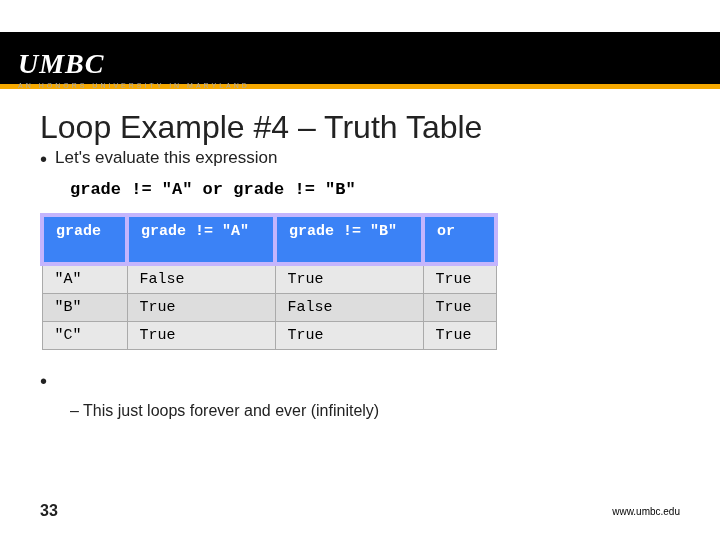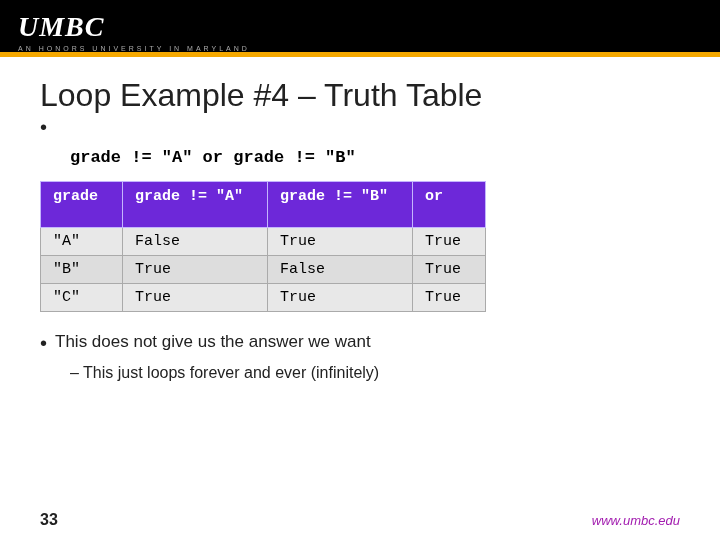--- a/index.html
+++ b/index.html
@@ -12,22 +12,23 @@
       overflow: hidden;
       position: relative;
     }
 
     
     #header {
       background: #000000;
       width: 100%;
       height: 52px;
       display: flex;
-      align-items: flex-end;
-      padding: 0 18px;
+      align-items: flex-start;
+      padding: 16px 18px;
+      margin-top: 32px;
     }
 
     #logo-text {
       color: #ffffff;
       font-size: 28px;
       font-weight: 900;
       font-style: italic;
       letter-spacing: 1px;
       font-family: Georgia, serif;
     }
@@ -88,61 +89,60 @@
 
     
     #truth-table {
       border-collapse: collapse;
       margin: 14px 0 18px 0;
       font-family: 'Courier New', monospace;
       font-size: 15px;
     }
 
     #truth-table th {
-      background: #6d28d9;
+      background: #3b82f6;
       color: #ffffff;
       padding: 6px 24px 22px 12px;
       text-align: left;
       font-weight: bold;
-      border: 1px solid #c4b5fd;
+      border: 4px solid #c4b5fd;
     }
 
     #truth-table td {
       background: #dddddd;
       color: #000000;
       padding: 5px 24px 5px 12px;
       border: 1px solid #aaaaaa;
       text-align: left;
     }
 
     #truth-table tr:nth-child(odd) td {
       background: #e8e8e8;
     }
 
     
     #footer {
       position: absolute;
-      bottom: 11px;
+      bottom: 20px;
       left: 40px;
       right: 40px;
       display: flex;
       justify-content: space-between;
       align-items: center;
     }
 
     #slide-number {
       font-size: 16px;
       color: #222;
       font-weight: bold;
     }
 
     #footer-url {
-      font-size: 13px;
-      color: #a21caf;
-      font-style: italic;
+      font-size: 10px;
+      color: #000000;
     }
 
     .bullet-text {
       line-height: 1.4;
     }
 
     .sub-bullet {
       font-size: 16px;
       color: #222;
       margin-left: 30px;
@@ -168,20 +168,21 @@
 </div>
 
 <div id="gold-bar"></div>
 
 <div id="content">
 
   <div id="page-title">Loop Example #4 – Truth Table</div>
 
   <div class="bullet-point">
     <span class="bullet-dot">•</span>
+    <span class="bullet-text">Let's evaluate this expression</span>
   </div>
 
   <div class="expression-line">
     <span class="code-inline">grade != "A" or grade != "B"</span>
   </div>
 
   <table id="truth-table">
     <thead>
       <tr>
         <th>grade</th>
@@ -207,21 +208,20 @@
           <td>"C"</td>
           <td>True</td>
           <td>True</td>
           <td>True</td>
         </tr>
       </tbody>
   </table>
 
   <div class="bullet-point" style="margin-top:4px;">
     <span class="bullet-dot">•</span>
-    <span class="bullet-text">This does not give us the answer we want</span>
   </div>
 
   <div class="sub-bullet">
     <span>– This just loops forever and ever (infinitely)</span>
   </div>
 
 </div>
 
 <div id="footer">
   <span id="slide-number">33</span>

